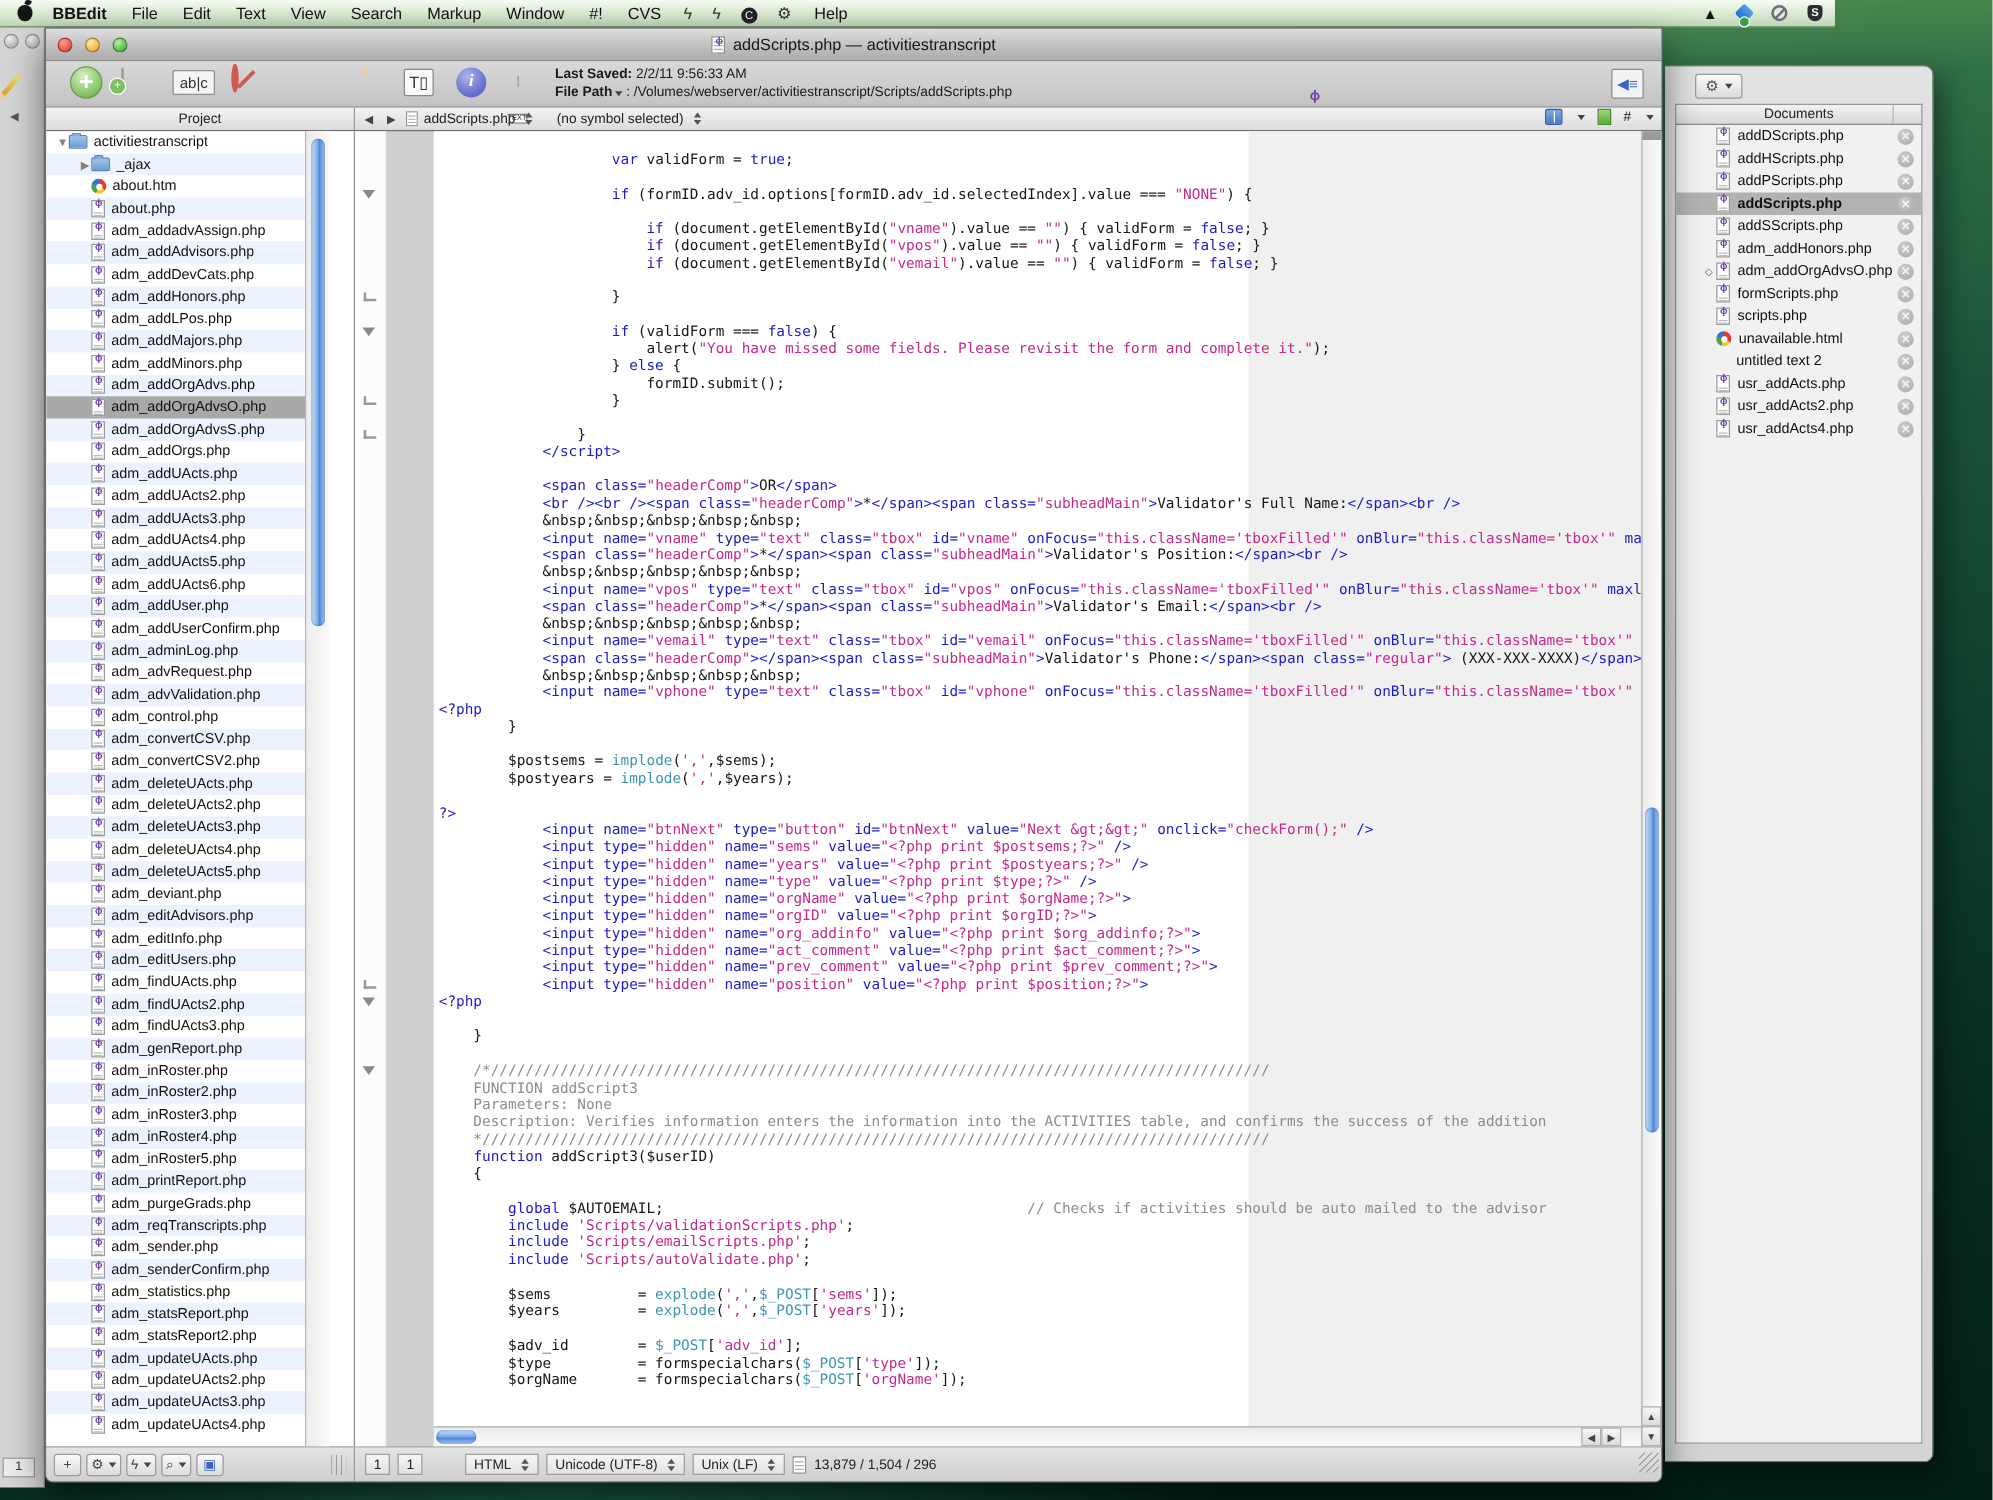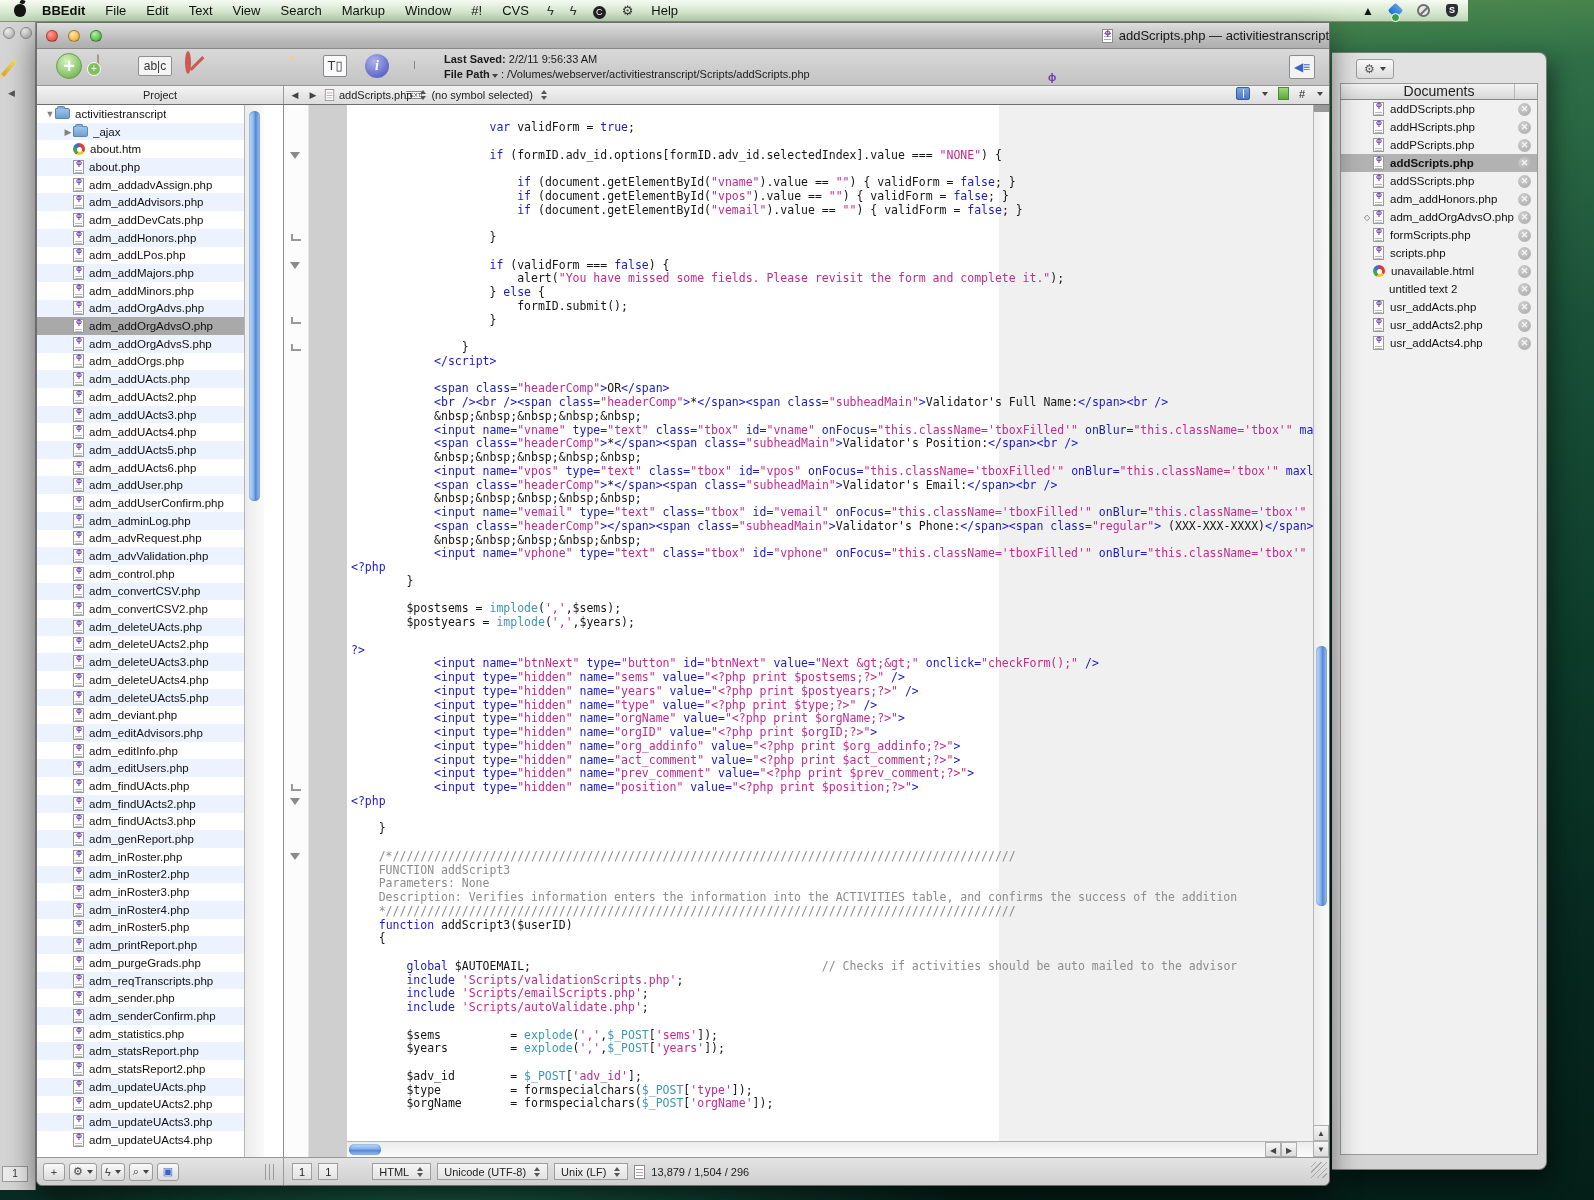--- a/index.html
+++ b/index.html
@@ -35,21 +35,21 @@
   .bg-dot { width:12px; height:12px; border-radius:50%; background:radial-gradient(circle at 35% 30%, #efefef, #b9b9b9 70%, #9b9b9b); border:1px solid #8e8e8e; position:absolute; top:5px; }
   #bgwin .pencil { position:absolute; left:7px; top:36px; }
   .pencil { width:4px; height:20px; background:linear-gradient(#f7df6e,#d9a520); transform:rotate(40deg); border-radius:1px; position:relative; }
   .pencil::after { content:""; position:absolute; bottom:-6px; left:-1px; border-left:3px solid transparent; border-right:3px solid transparent; border-top:6px solid #e8cfa0; }
   #bgwin .tri-l { position:absolute; left:8px; top:66px; color:#555; font-size:9px; }
   #bgwin .cell1 { position:absolute; left:2px; bottom:8px; width:26px; height:16px; background:#ececec; border:1px solid #9a9a9a; font-size:10px; text-align:center; line-height:14px; color:#333; }
 
   
   #window { left:36px; top:22px; width:1294px; height:1164px; background:#cfcfcf;
     border:1px solid #6f6f6f; border-radius:0 0 6px 6px; box-shadow:0 14px 30px rgba(0,0,0,.55); display:flex; flex-direction:column; }
-  #titlebar { height:26px; background:linear-gradient(#dedede,#b9b9b9 70%,#aeaeae); border-bottom:1px solid #8a8a8a; position:relative; display:flex; align-items:center; justify-content:flex-end; }
+  #titlebar { height:26px; background:linear-gradient(#dedede,#b9b9b9 70%,#aeaeae); border-bottom:1px solid #8a8a8a; position:relative; display:flex; align-items:center; justify-content:center; }
   .tl { width:12px; height:12px; border-radius:50%; position:absolute; top:7px; border:1px solid rgba(0,0,0,.35); }
   .tl.red { left:9px; background:radial-gradient(circle at 35% 30%, #ff9d92, #ee5f52 60%, #cf3a2e); }
   .tl.yel { left:31px; background:radial-gradient(circle at 35% 30%, #ffe7a8, #f5bd4f 60%, #d99a28); }
   .tl.grn { left:53px; background:radial-gradient(circle at 35% 30%, #b6f0a8, #61c454 60%, #3f9e35); }
   #title { font-size:13px; color:#161616; display:flex; align-items:center; gap:6px; }
   .docicon { width:11px; height:14px; background:#fff; border:1px solid #8d8d8d; position:relative; display:inline-block; }
   .docicon::before { content:""; position:absolute; left:1px; top:3px; width:7px; height:1px; background:#b9a; box-shadow:0 3px 0 #aab, 0 6px 0 #aab; }
   .docicon.php::after { content:"ϕ"; position:absolute; left:2px; top:-2px; font-size:8px; color:#6a3fae; font-weight:bold; }
 
   
@@ -134,21 +134,21 @@
   #statusbar { flex:1; display:flex; align-items:center; gap:6px; padding:0 8px; font-size:11px; color:#222; position:relative; }
   .st-cell { height:17px; background:linear-gradient(#f6f6f6,#e2e2e2); border:1px solid #9e9e9e; display:flex; align-items:center; padding:0 6px; }
   .st-pop { height:17px; background:linear-gradient(#f6f6f6,#e2e2e2); border:1px solid #9e9e9e; display:flex; align-items:center; padding:0 6px; gap:4px; }
   .rgrip { position:absolute; right:2px; top:4px; width:16px; height:16px;
      background:repeating-linear-gradient(135deg, transparent 0 3px, #9a9a9a 3px 4px); opacity:.8; }
 
   
   #docs-drawer { left:1332px; top:52px; width:215px; height:1118px; background:linear-gradient(#e2e2e2,#d4d4d4);
     border:1px solid #7c7c7c; border-left:none; border-radius:0 8px 8px 0; box-shadow:6px 10px 22px rgba(0,0,0,.45); }
   .gear-btn { position:absolute; left:24px; top:6px; width:38px; height:20px; background:linear-gradient(#fafafa,#dcdcdc); border:1px solid #9c9c9c; border-radius:3px; font-size:12px; color:#555; display:flex; align-items:center; justify-content:center; gap:3px; }
-  #docs-header { position:absolute; left:8px; top:30px; right:8px; height:17px; background:linear-gradient(#f2f2f2,#d8d8d8); border:1px solid #9a9a9a; border-bottom:1px solid #8a8a8a; font-size:14px; color:#222; text-align:center; line-height:15px; position:absolute; }
+  #docs-header { position:absolute; left:8px; top:30px; right:8px; height:17px; background:linear-gradient(#f2f2f2,#d8d8d8); border:1px solid #9a9a9a; border-bottom:1px solid #8a8a8a; font-size:11px; color:#222; text-align:center; line-height:15px; position:absolute; }
   #docs-header .hdr-div { position:absolute; right:22px; top:0; bottom:0; width:1px; background:#b5b5b5; }
   #docs-panel { position:absolute; left:8px; top:47px; right:8px; bottom:14px; background:#f1f1f1; border:1px solid #9a9a9a; border-top:none; overflow:hidden; }
   .drow { height:18px; display:flex; align-items:center; font-size:11.5px; color:#111; padding-left:20px; position:relative; }
   .drow.sel { background:#b2b2b2; font-weight:bold; }
   .dmod { width:12px; font-size:8px; color:#666; text-align:center; flex:none; }
   .drow .php-doc, .drow .html-ic { margin-right:6px; }
   .dclose { position:absolute; right:6px; top:2.5px; width:13px; height:13px; border-radius:50%; background:radial-gradient(circle at 38% 32%, #cfcfcf, #a8a8a8); color:#f4f4f4; font-size:9px; font-weight:bold; text-align:center; line-height:13px; }
 
   .lbl { overflow:hidden; text-overflow:clip; white-space:nowrap; }
 </style>
@@ -306,21 +306,21 @@
     </div>
     <div id="navbar">
       <span class="nav-arr">◀</span>
       <span class="nav-arr">▶</span>
       <span class="docicon" style="transform:scale(.85)"></span>
       <span>addScripts.php</span>
       <span class="stepper">
           <i class="up"></i>
           <i class="dn"></i>
         </span>
-      <span style="">(no symbol selected)</span>
+      <span style="margin-left:14px">(no symbol selected)</span>
       <span class="stepper">
           <i class="up"></i>
           <i class="dn"></i>
         </span>
       <span class="nav-right">
         <span class="book-ic"></span>
           <span class="tiny-dn"></span>
         <span class="gdoc-ic"></span>
         <span>#</span>
           <span class="tiny-dn"></span>

